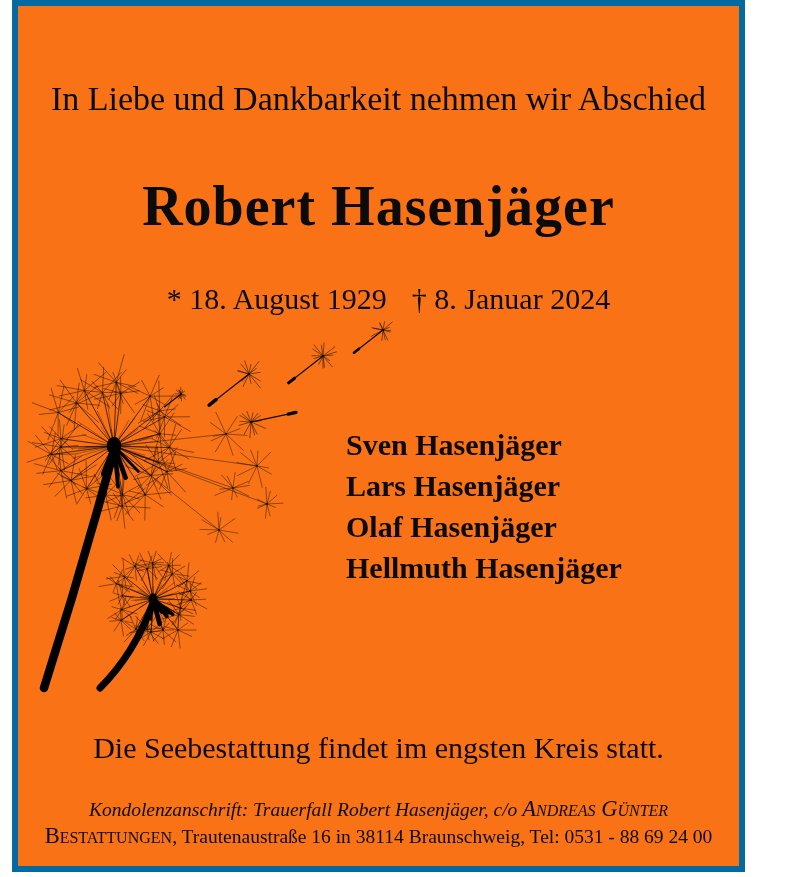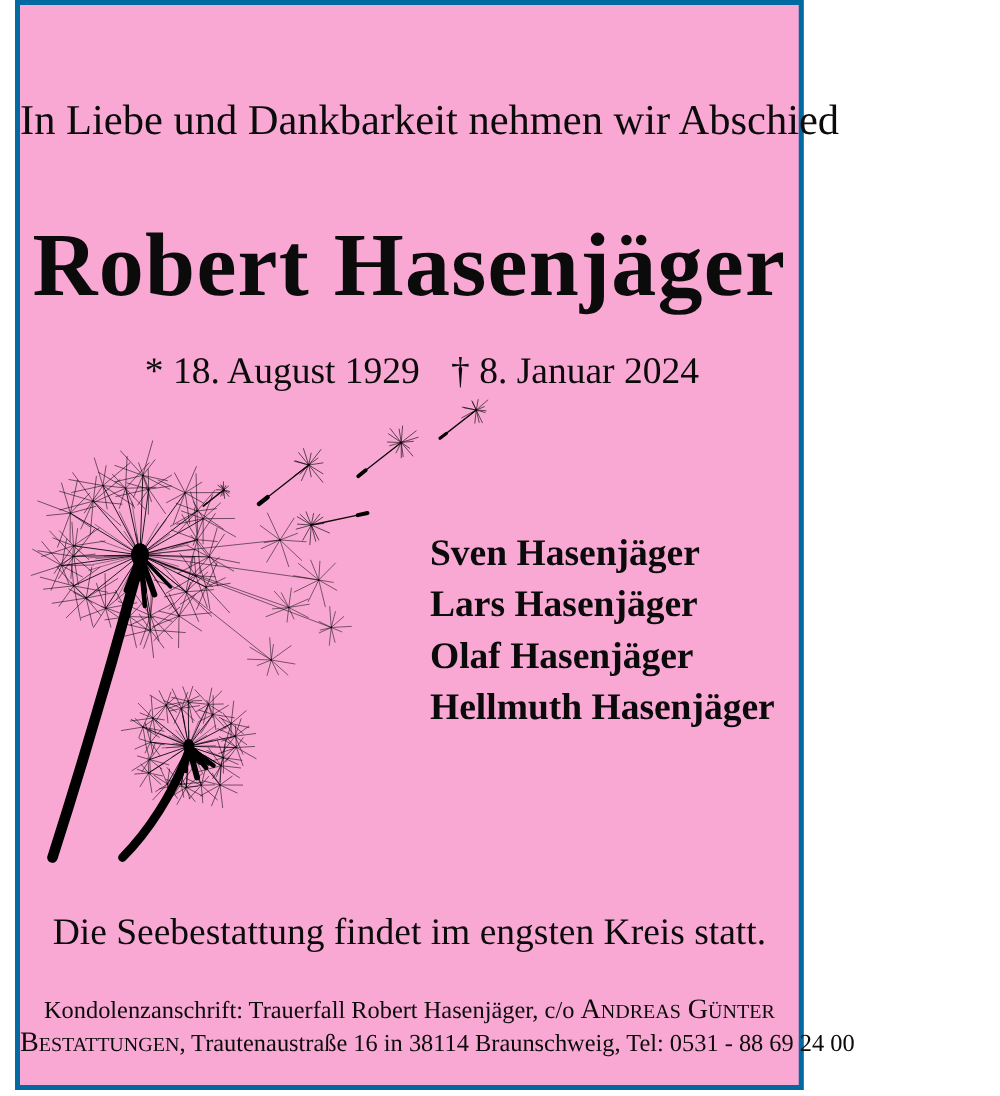--- a/index.html
+++ b/index.html
@@ -1,35 +1,35 @@
 <!DOCTYPE html>
 <html><head>
 <meta charset="utf-8">
 <style>
   html,body{margin:0;padding:0;}
   body{
     width:800px;height:877px;background:#ffffff;position:relative;
     font-family:"Liberation Serif", serif;color:#0b0b0b;overflow:hidden;
   }
   .frame{
-    position:absolute;left:12px;top:0;width:631px;height:872px;
-    border:4px solid #0369a1;background:#f9a8d4;box-sizing:border-box;
+    position:absolute;left:12px;top:0;width:733px;height:872px;
+    border:6px solid #0369a1;background:#f97316;box-sizing:border-box;
   }
   .content{position:absolute;inset:0;}
   .center{position:absolute;left:0;right:0;text-align:center;line-height:1;margin:0;white-space:nowrap;}
   .intro{top:76px;font-size:34px;}
-  .name{top:172px;font-size:72px;font-weight:bold;letter-spacing:1px;}
+  .name{top:172px;font-size:56px;font-weight:bold;letter-spacing:1px;}
   .dates{top:278px;font-size:30px;padding-left:20px;}
   .dates .birth{margin-right:25px;}
   .mourners{
     position:absolute;left:328px;top:418px;
     font-size:30px;font-weight:bold;line-height:41px;white-space:nowrap;
   }
   .closing{top:727px;font-size:30px;}
-  .footer1{top:792px;font-size:19.5px;}
+  .footer1{top:792px;font-size:19.5px;font-style:italic;}
   .footer2{top:819px;font-size:19.5px;}
   .sc{font-variant:small-caps;font-size:22.5px;}
   svg.dandelion{position:absolute;left:3px;top:310px;pointer-events:none;}
 </style>
 </head>
 <body>
 
 <div class="frame">
   <div class="content">
 

